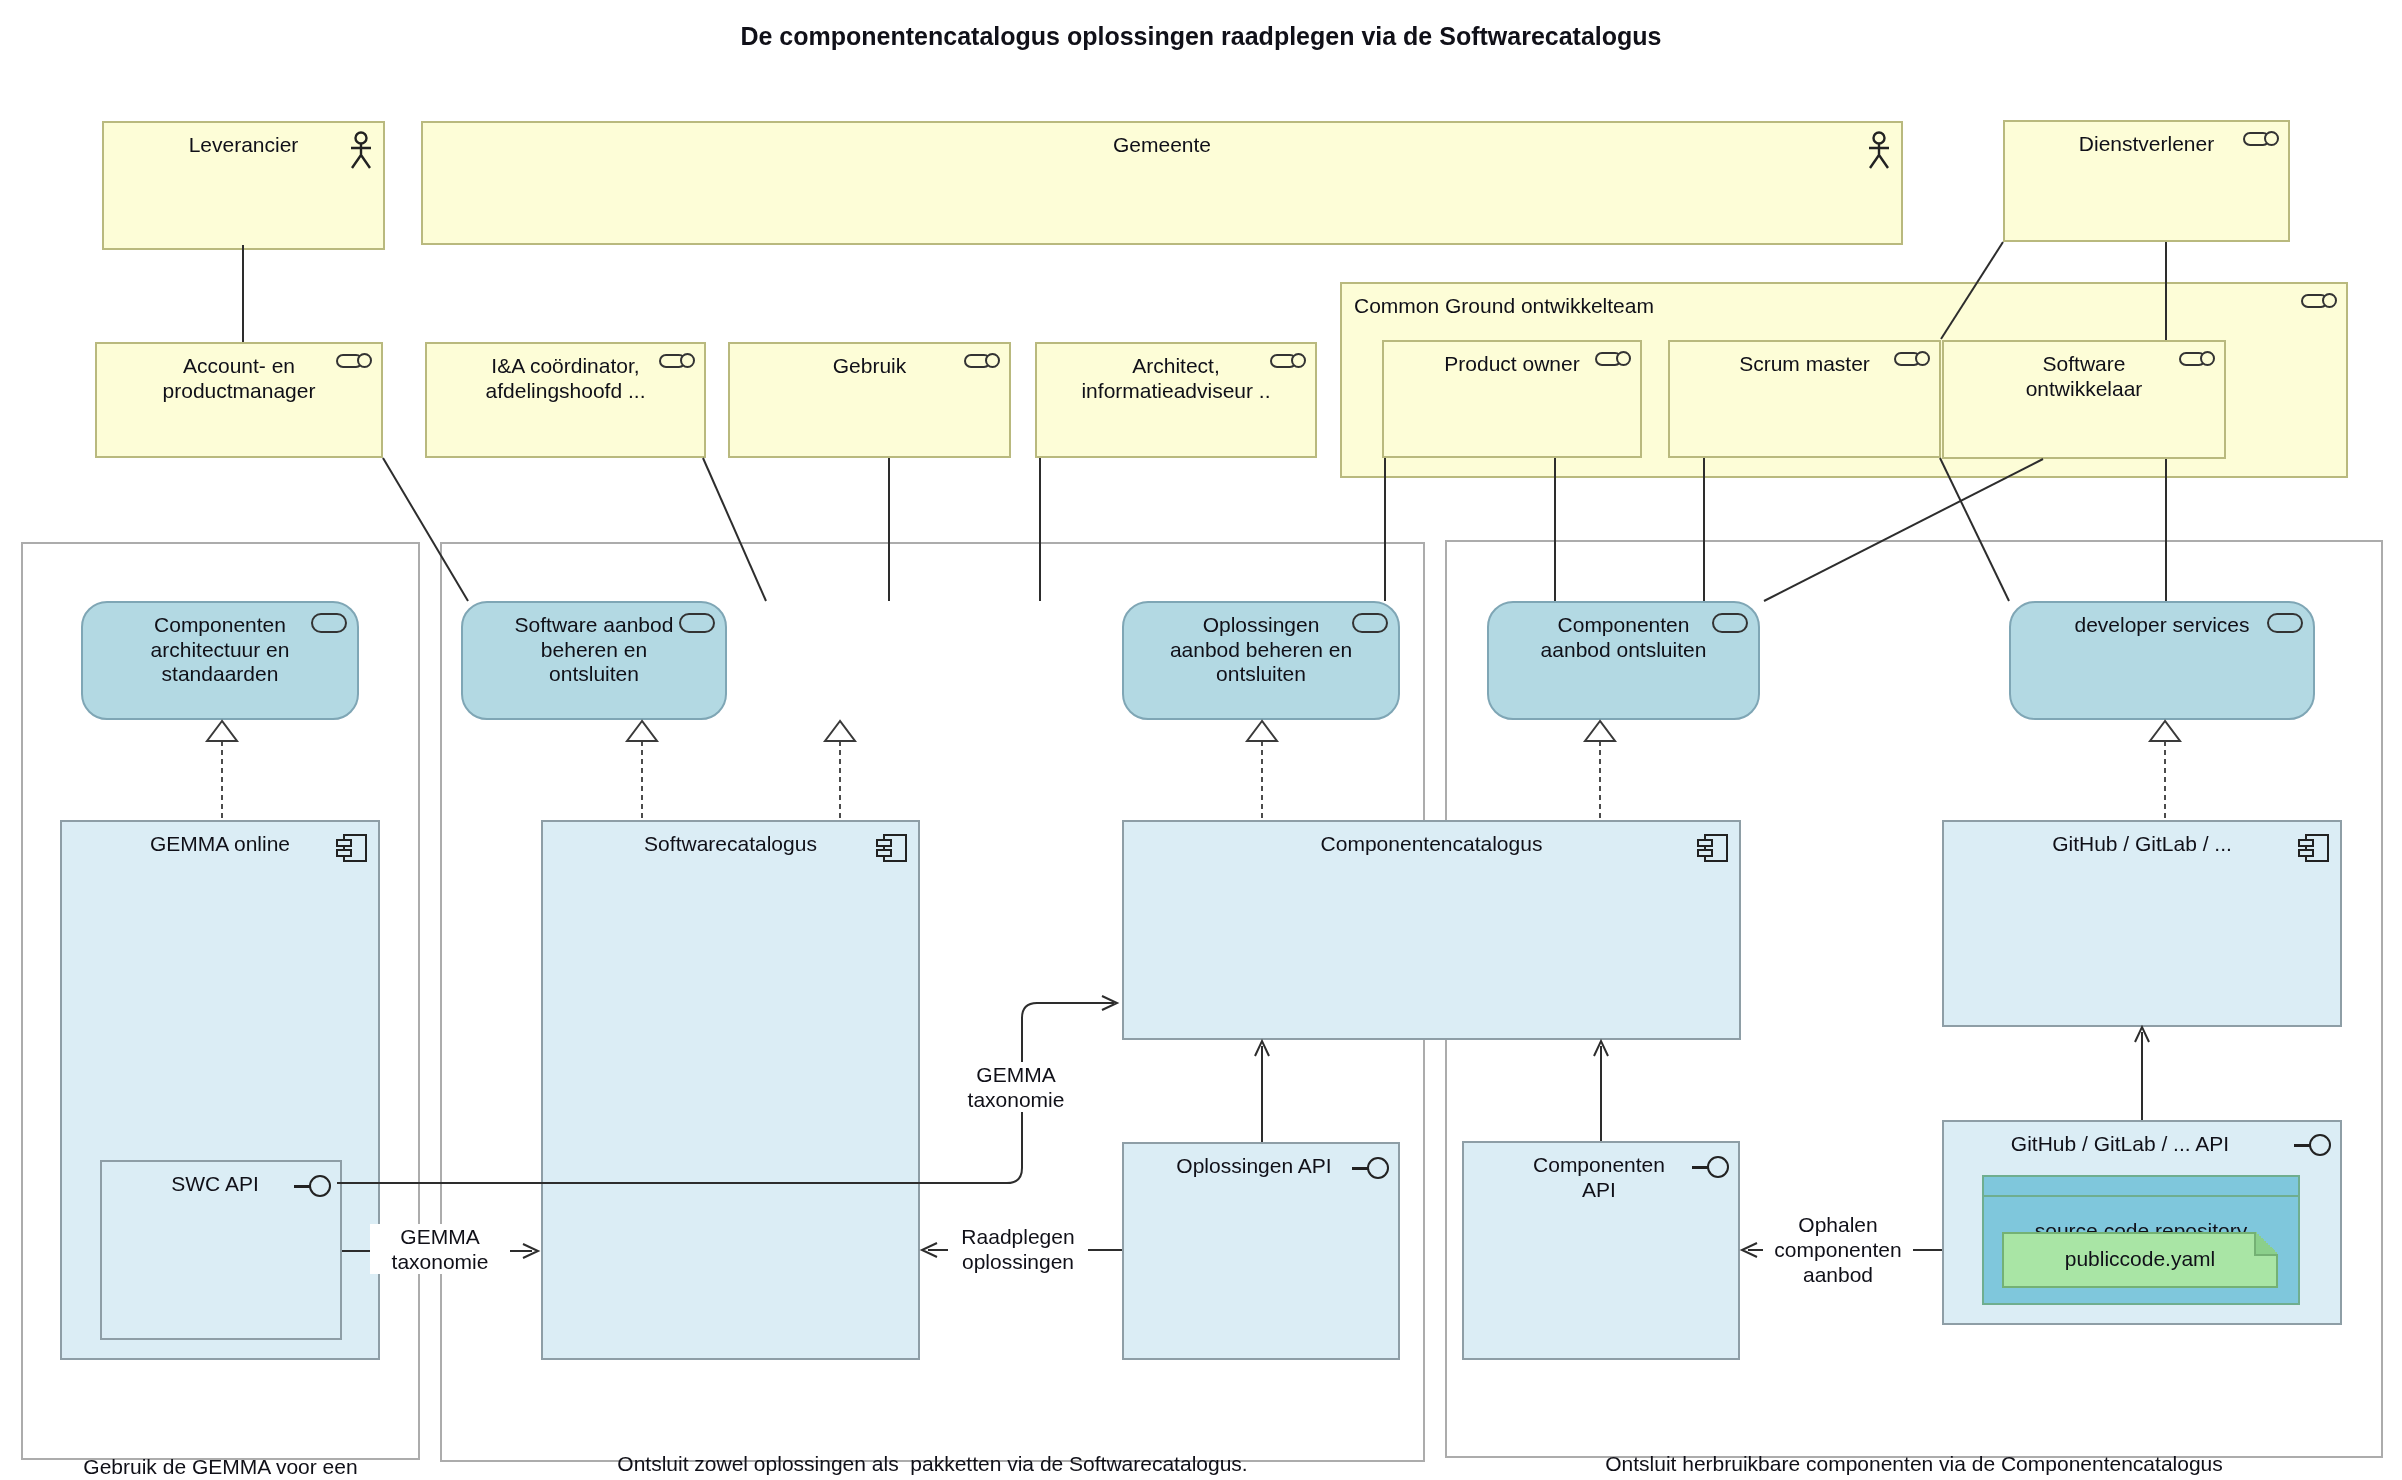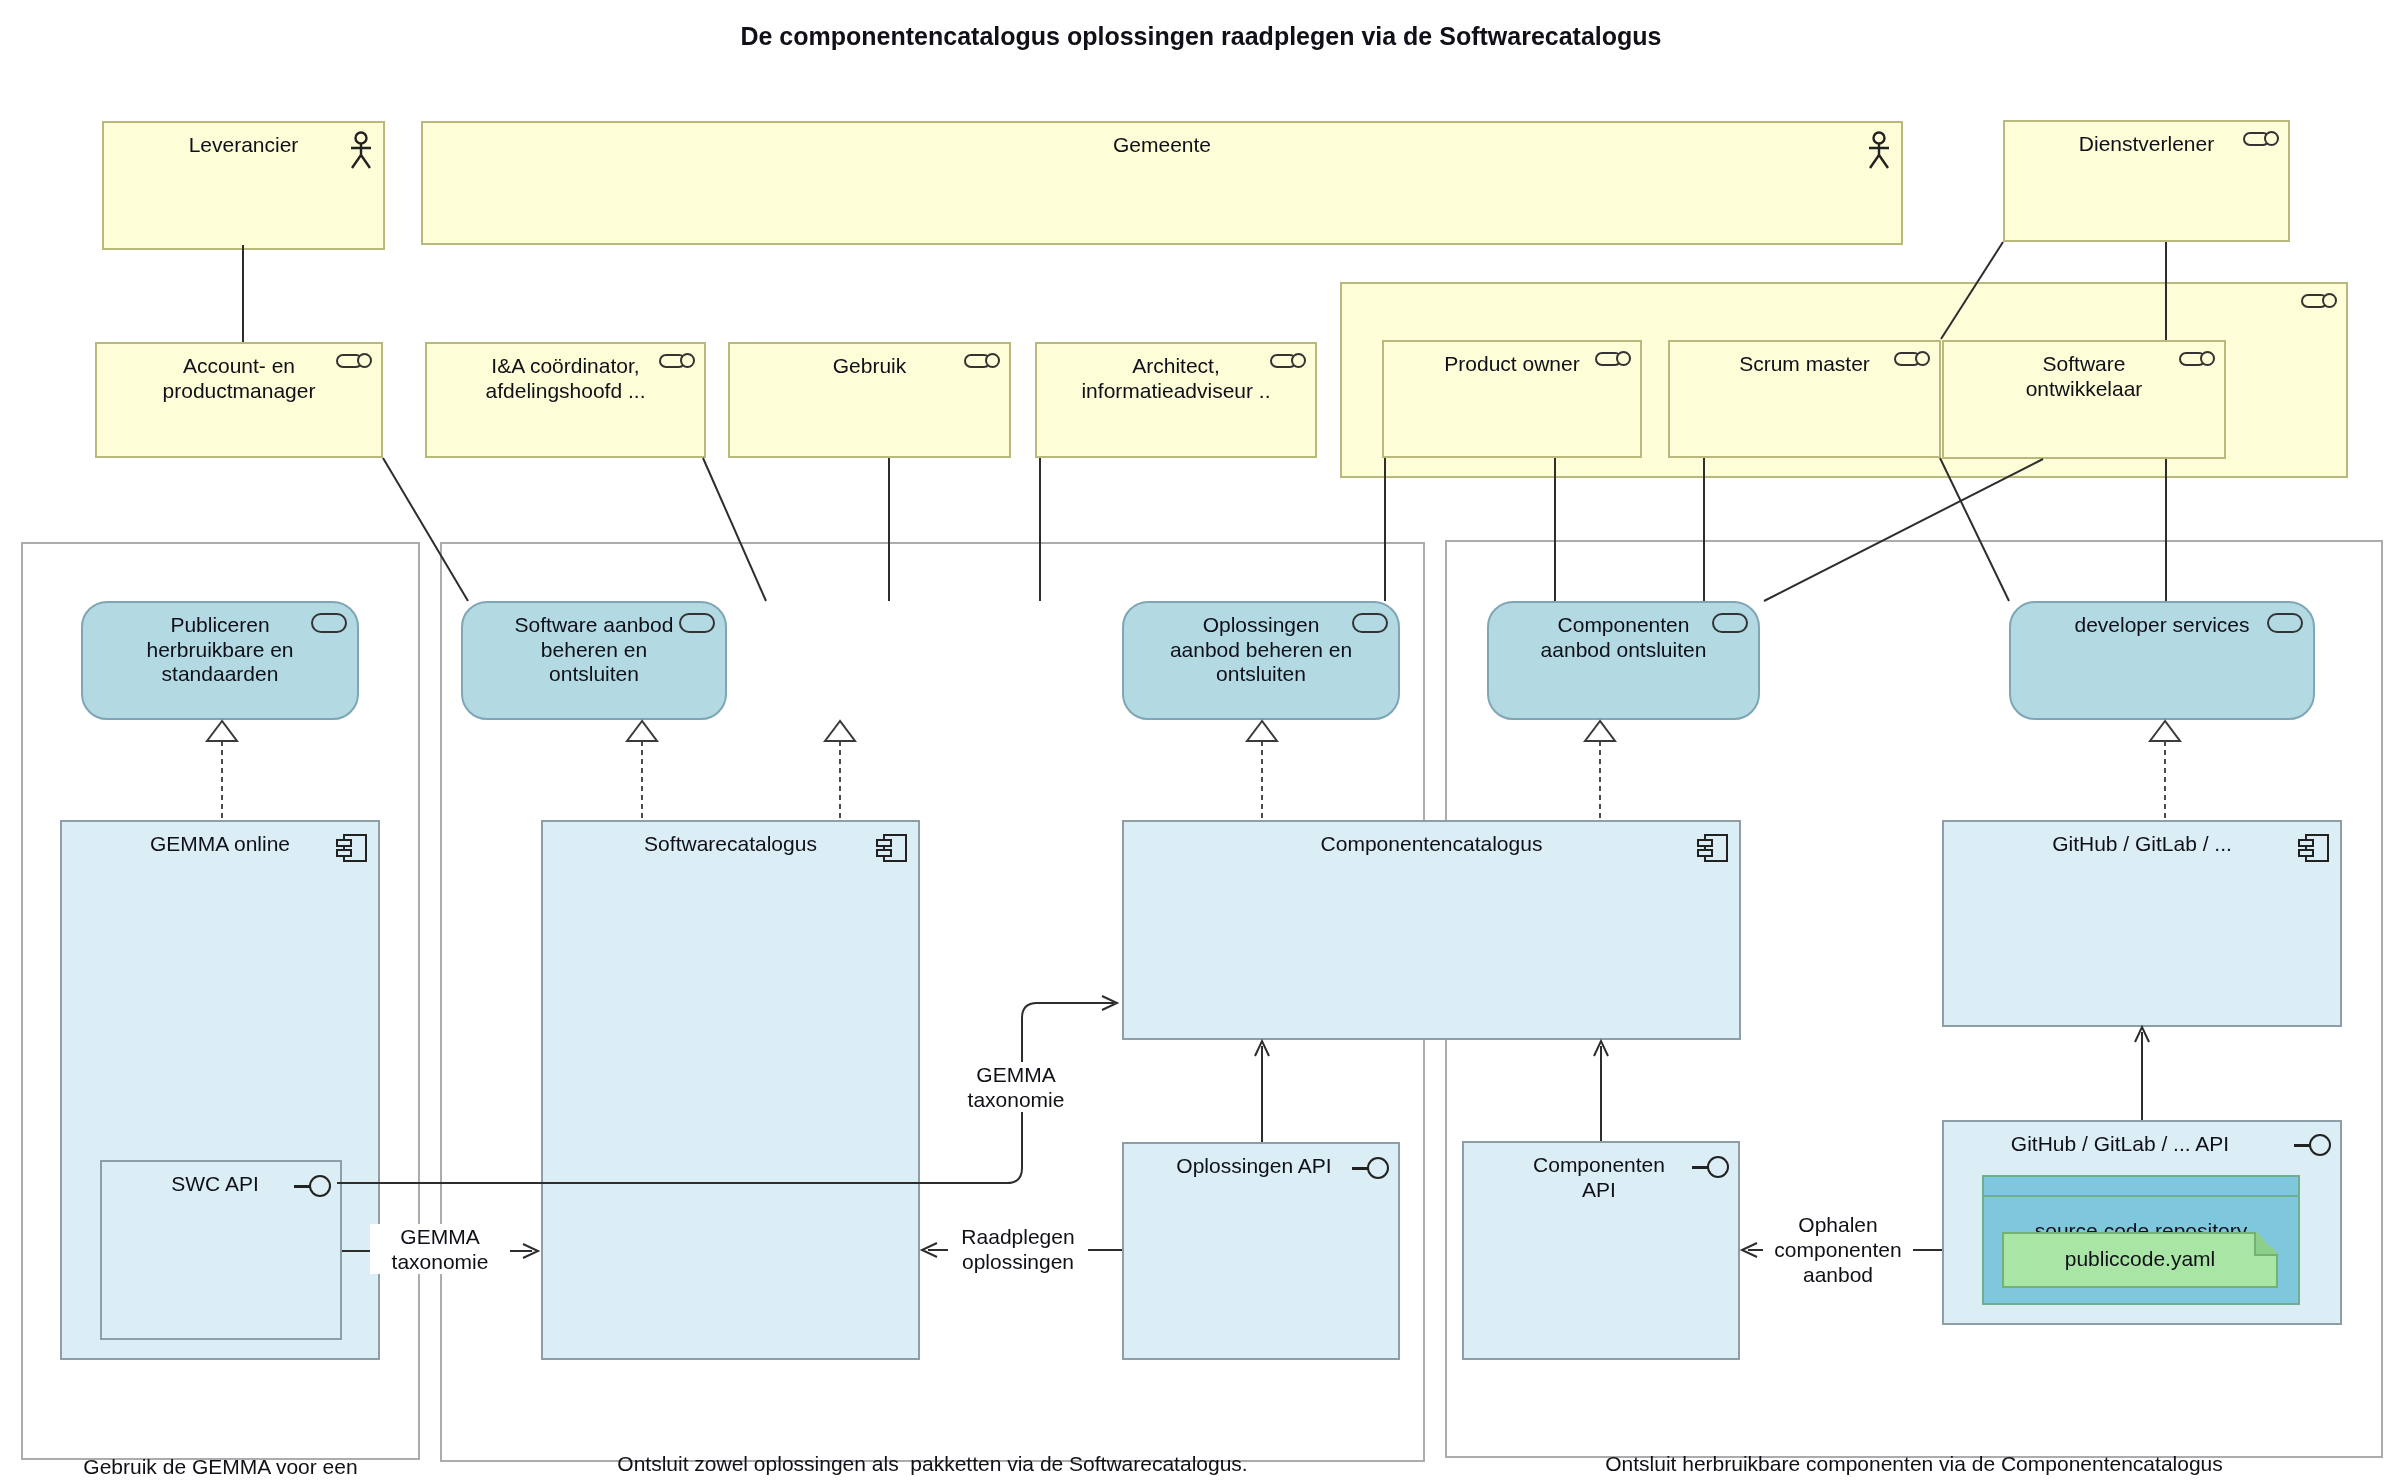--- a/index.html
+++ b/index.html
@@ -64,20 +64,21 @@
 
 <div class="canvas">
 
   <div class="title">De componentencatalogus oplossingen raadplegen via de Softwarecatalogus</div>
 
   <div class="box container" style="left:21px;top:542px;width:399px;height:918px"></div>
   <div class="box container" style="left:440px;top:542px;width:985px;height:920px"></div>
   <div class="box container" style="left:1445px;top:540px;width:938px;height:918px"></div>
 
   <div class="box actor-box" style="left:1340px;top:282px;width:1008px;height:196px">
+    <span class="lbl-left">Common Ground ontwikkelteam</span>
     <span class="role-icon">
         <span class="bar"></span>
         <span class="dot"></span>
       </span>
   </div>
 
   <div class="box actor-box" style="left:102px;top:121px;width:283px;height:129px">
     <span class="lbl" style="max-width:190px">Leverancier</span>
     <svg class="actor-icon" width="26" height="40" viewBox="0 0 26 40">
       <g stroke="#222" stroke-width="2.4" fill="none">
@@ -147,21 +148,21 @@
   </div>
   <div class="box actor-box" style="left:1942px;top:340px;width:284px;height:119px">
     <span class="lbl" style="max-width:150px">Software ontwikkelaar</span>
     <span class="role-icon">
         <span class="bar"></span>
         <span class="dot"></span>
       </span>
   </div>
 
   <div class="box service" style="left:81px;top:601px;width:278px;height:119px">
-    <span class="lbl" style="max-width:190px">Publiceren herbruikbare en standaarden</span>
+    <span class="lbl" style="max-width:190px">Componenten architectuur en standaarden</span>
     <span class="svc-icon"></span>
   </div>
   <div class="box service" style="left:461px;top:601px;width:266px;height:119px">
     <span class="lbl" style="max-width:195px">Software aanbod beheren en ontsluiten</span>
     <span class="svc-icon"></span>
   </div>
   <div class="box service" style="left:1122px;top:601px;width:278px;height:119px">
     <span class="lbl" style="max-width:185px">Oplossingen aanbod beheren en ontsluiten</span>
     <span class="svc-icon"></span>
   </div>

